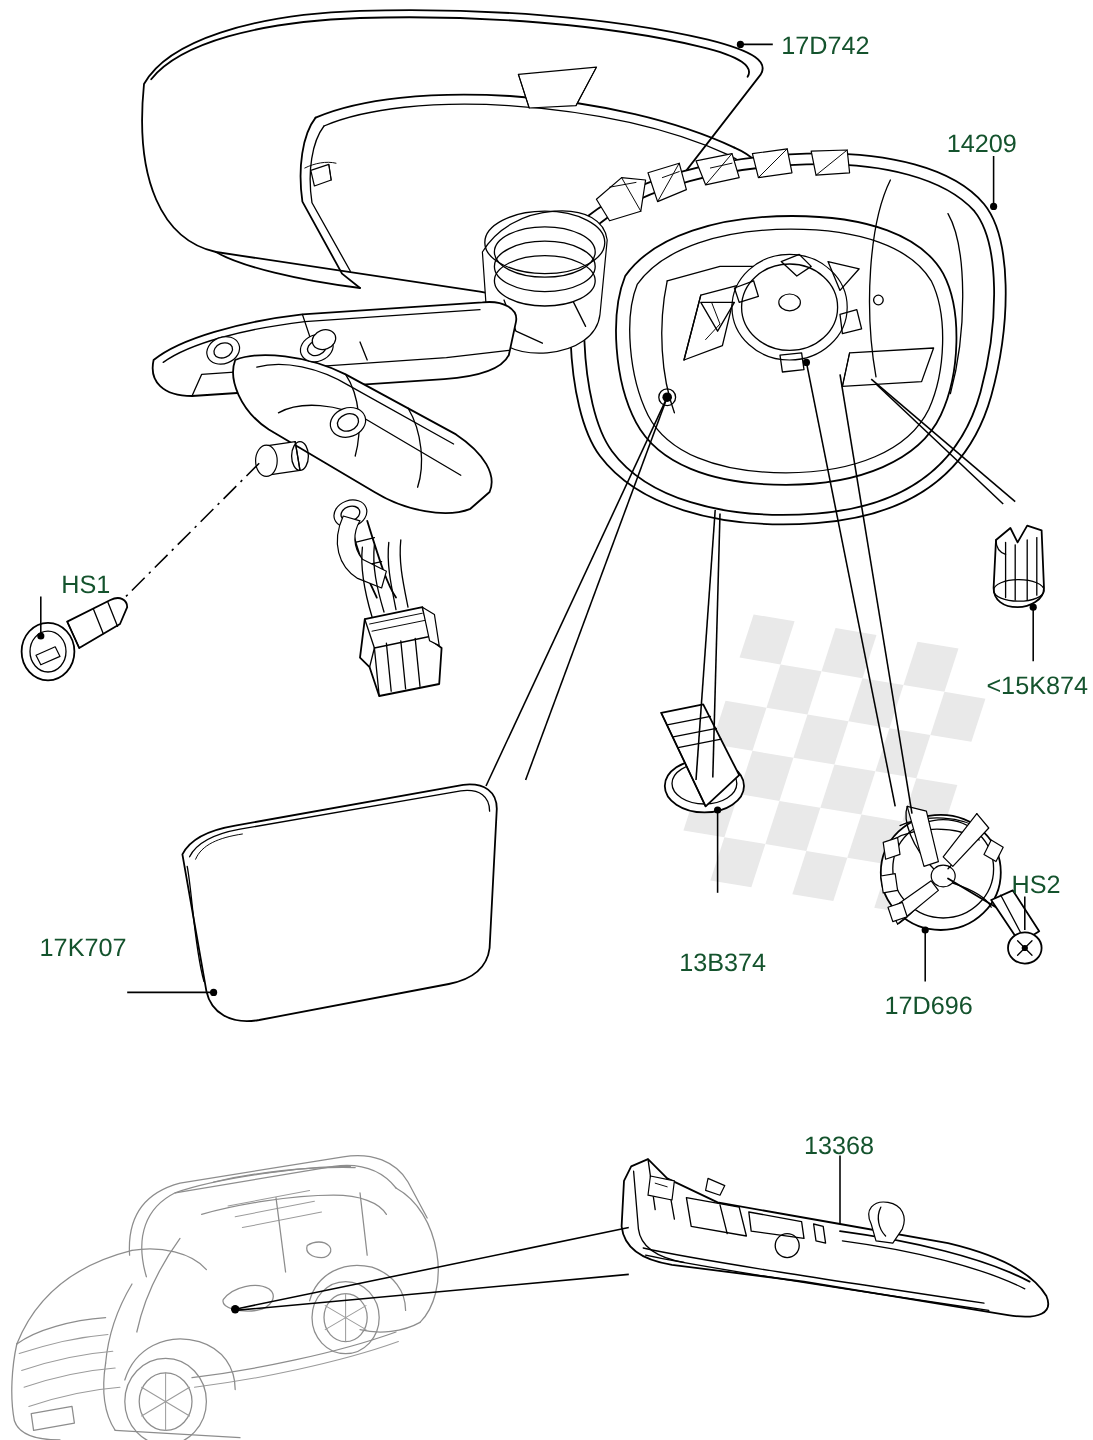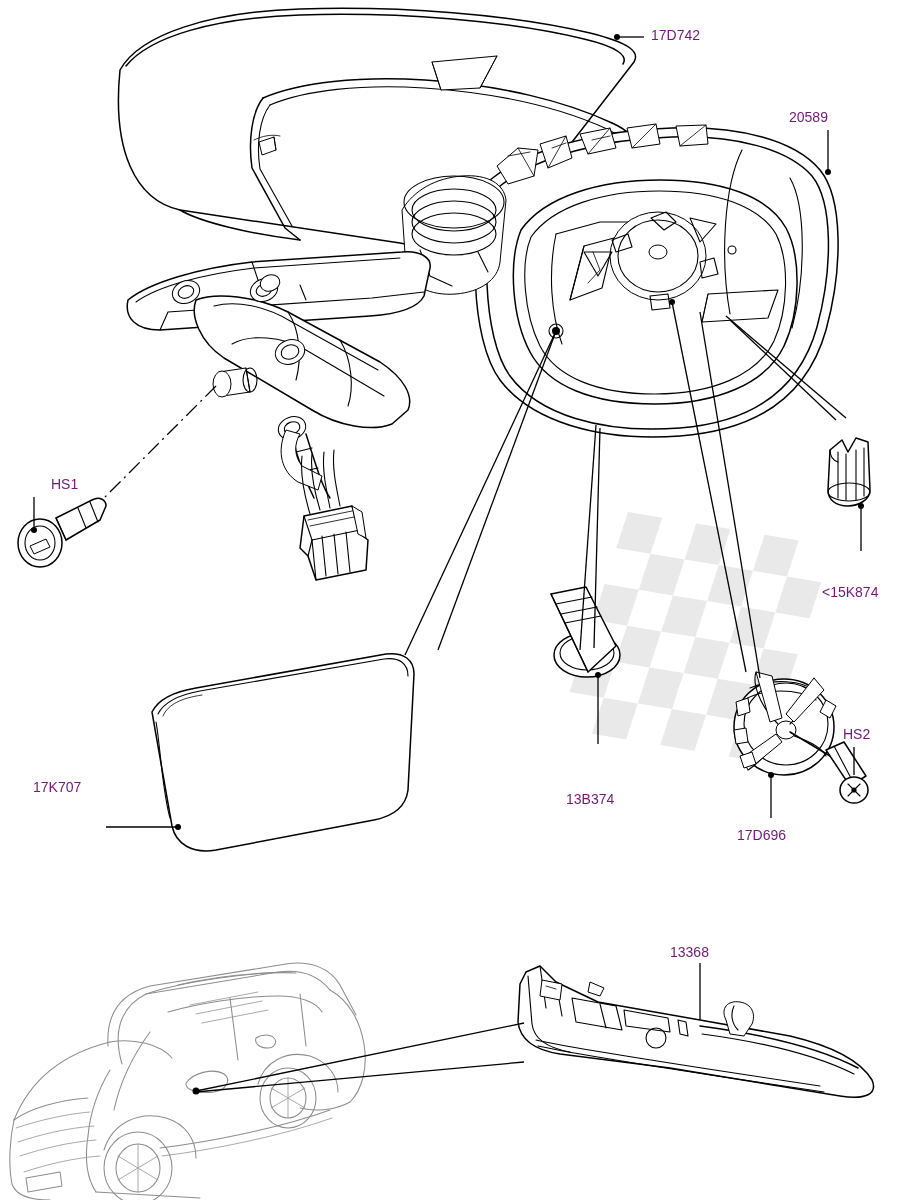--- a/index.html
+++ b/index.html
@@ -8,22 +8,22 @@
     font-family:"Liberation Sans", sans-serif;
     width:911px;height:1200px;overflow:hidden;position:relative;
   }
   #diagram-root{position:relative;width:911px;height:1200px;background:#fff;}
   .layer{position:absolute;left:0;top:0;width:911px;height:1200px;}
   #watermark-layer{z-index:1;}
   #art-layer{z-index:2;}
   #label-layer{z-index:3;}
   .part-label{
     position:absolute;
-    color:#701a75;
-    font-size:14px;
+    color:#14532d;
+    font-size:21px;
     font-family:"Liberation Sans", sans-serif;
     white-space:nowrap;
     letter-spacing:0px;
     line-height:1;
   }
   .wm-word{
     position:absolute;
     font-family:"Liberation Sans", sans-serif;
     font-weight:bold;
     user-select:none;
@@ -471,25 +471,25 @@
       <path class="leader" d="M196,1092 L524,1062"></path>
       <circle class="dot" cx="196" cy="1091" r="3.5"></circle>
     </g>
 
   </svg>
 
   <div class="layer" id="label-layer">
 
     <div class="part-label" style="left:651px;top:28px;">17D742</div>
 
-    <div class="part-label" style="left:789px;top:110px;">20589</div>
+    <div class="part-label" style="left:789px;top:110px;">14209</div>
 
     <div class="part-label" style="left:18px;top:477px;margin-left:33px;">HS1</div>
 
-    <div class="part-label" style="left:822px;top:561px;margin-top:24px;">&lt;15K874</div>
+    <div class="part-label" style="left:822px;top:561px;">&lt;15K874</div>
 
     <div class="part-label" style="left:33px;top:780px;">17K707</div>
 
     <div class="part-label" style="left:566px;top:755px;margin-top:37px;">13B374</div>
 
     <div class="part-label" style="left:737px;top:828px;">17D696</div>
 
     <div class="part-label" style="left:843px;top:727px;text-align:right;">HS2</div>
 
     <div class="part-label" style="left:670px;top:945px;">13368</div>

